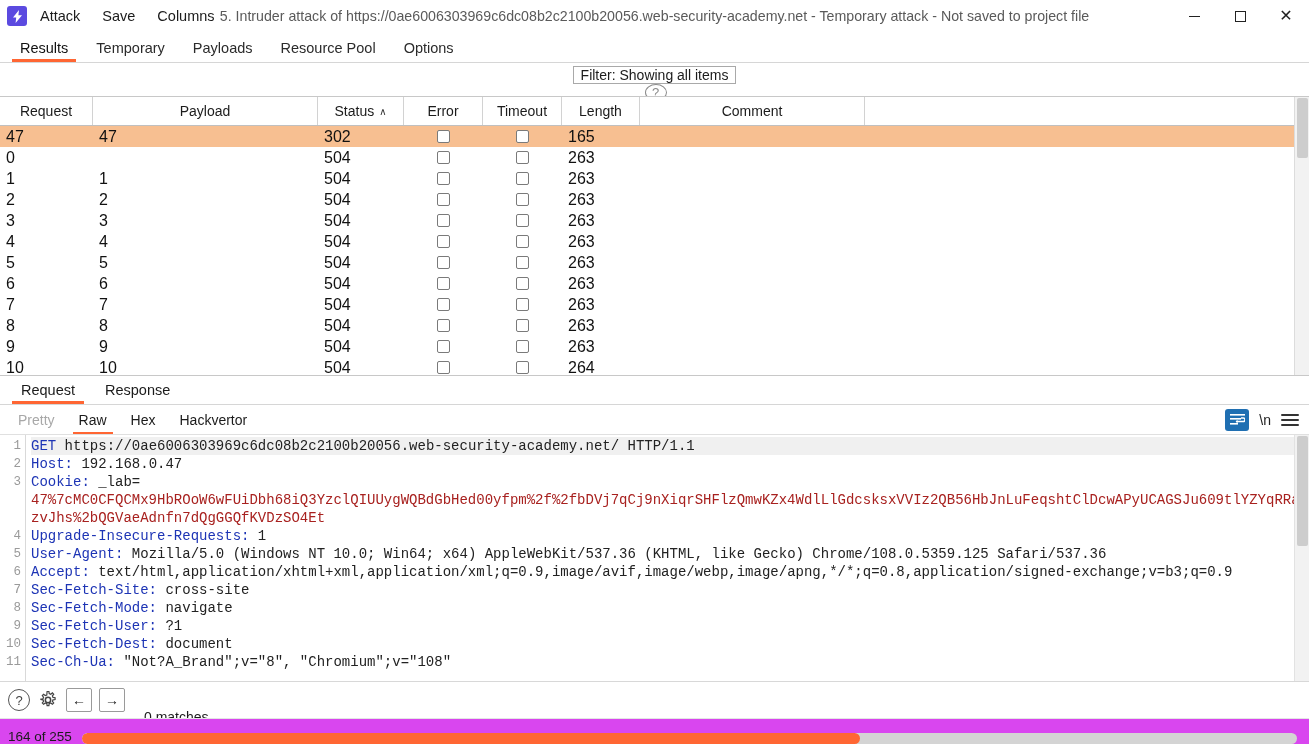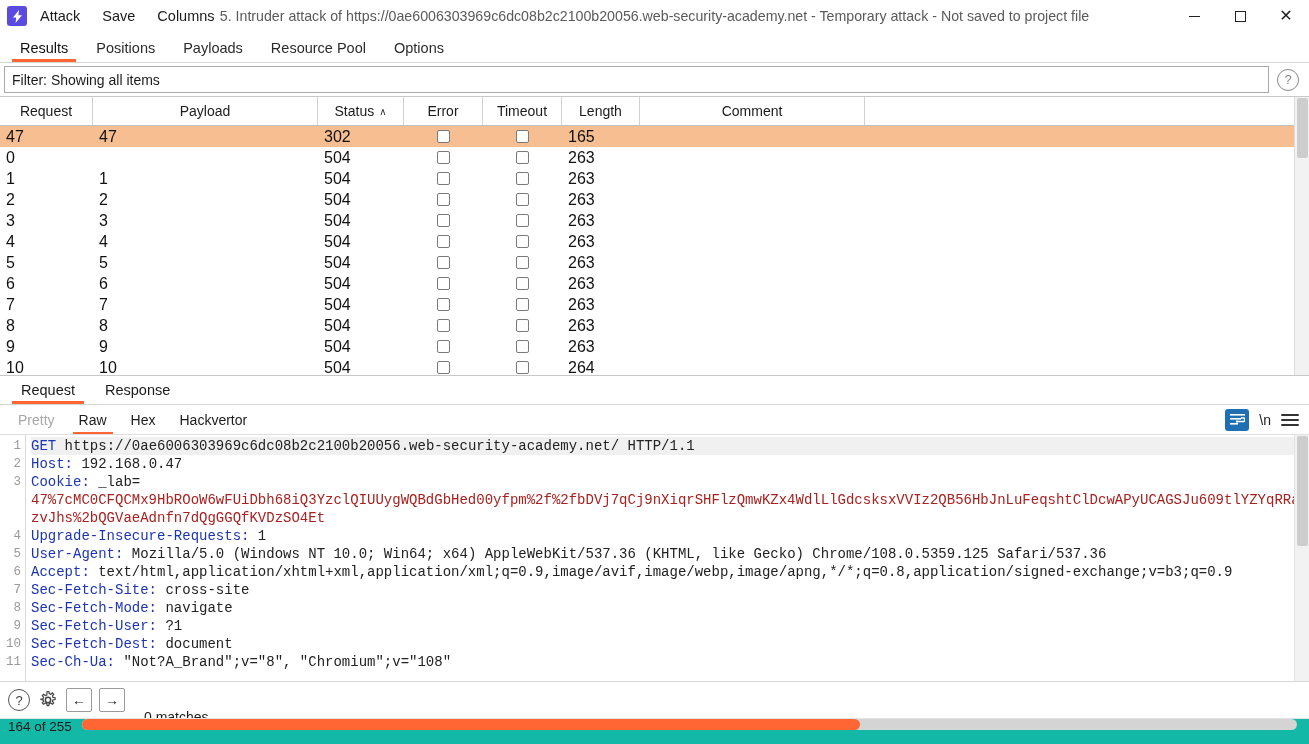--- a/index.html
+++ b/index.html
@@ -60,20 +60,21 @@
   .mtab.active::after {
     content: ""; position: absolute; left: 6px; right: 6px; bottom: 0;
     height: 3px; background: #ff6633;
   }
 
   
   .filterrow {
     height: 33px; min-height: 33px;
     display: flex; align-items: center; padding: 3px 4px 3px 4px;
     background: #ffffff;
+    flex-direction: column;
   }
   .filterbox {
     flex: 1; height: 27px; border: 1px solid #a9a9a9; background: #fff;
     display: flex; align-items: center; padding: 0 7px;
     font-size: 14px; color: #1b1b1b;
   }
   .help-circle {
     width: 22px; height: 22px; border-radius: 50%;
     border: 1.6px solid #8a8a8a; color: #8a8a8a;
     display: flex; align-items: center; justify-content: center;
@@ -212,22 +213,22 @@
   .searchinput {
     width: 1070px; height: 25px; border: 1px solid #9a9a9a; background: #fff;
     display: flex; align-items: center; padding: 0 7px;
     font-size: 14px; color: #8a8a8a; font-style: italic;
     margin-left: 4px;
   }
   .matches { font-size: 14px; color: #1b1b1b; margin-left: 12px; white-space: nowrap; margin-top: 34px; }
 
   
   .statusbar {
-    height: 26px; min-height: 26px; display: flex; align-items: flex-start;
-    background: #14b8a6; border-top: 1px solid #e4e4e4; padding: 0 8px;
+    height: 26px; min-height: 26px; display: flex; align-items: flex-end;
+    background: #d946ef; border-top: 1px solid #e4e4e4; padding: 0 8px;
   }
   .status-label { font-size: 13.5px; color: #1b1b1b; white-space: nowrap; }
   .progress-track {
     flex: 1; height: 11px; background: #d4d4d4; border-radius: 6px;
     margin-left: 10px; margin-right: 4px; overflow: hidden;
   }
   .progress-fill { height: 100%; background: #ff6633; border-radius: 6px; }
 </style>
 </head>
 <body>
@@ -250,21 +251,21 @@
         <div class="glyph-max"></div>
       </div>
     <div class="win-btn close">
         <span class="glyph-close">✕</span>
       </div>
   </div>
 </div>
 
 <div class="maintabs">
   <div class="mtab active">Results</div>
-  <div class="mtab">Positions</div>
+  <div class="mtab">Temporary</div>
   <div class="mtab">Payloads</div>
   <div class="mtab">Resource Pool</div>
   <div class="mtab">Options</div>
 </div>
 
 <div class="filterrow">
   <div class="filterbox">Filter: Showing all items</div>
   <div class="help-circle">?</div>
 </div>
 

